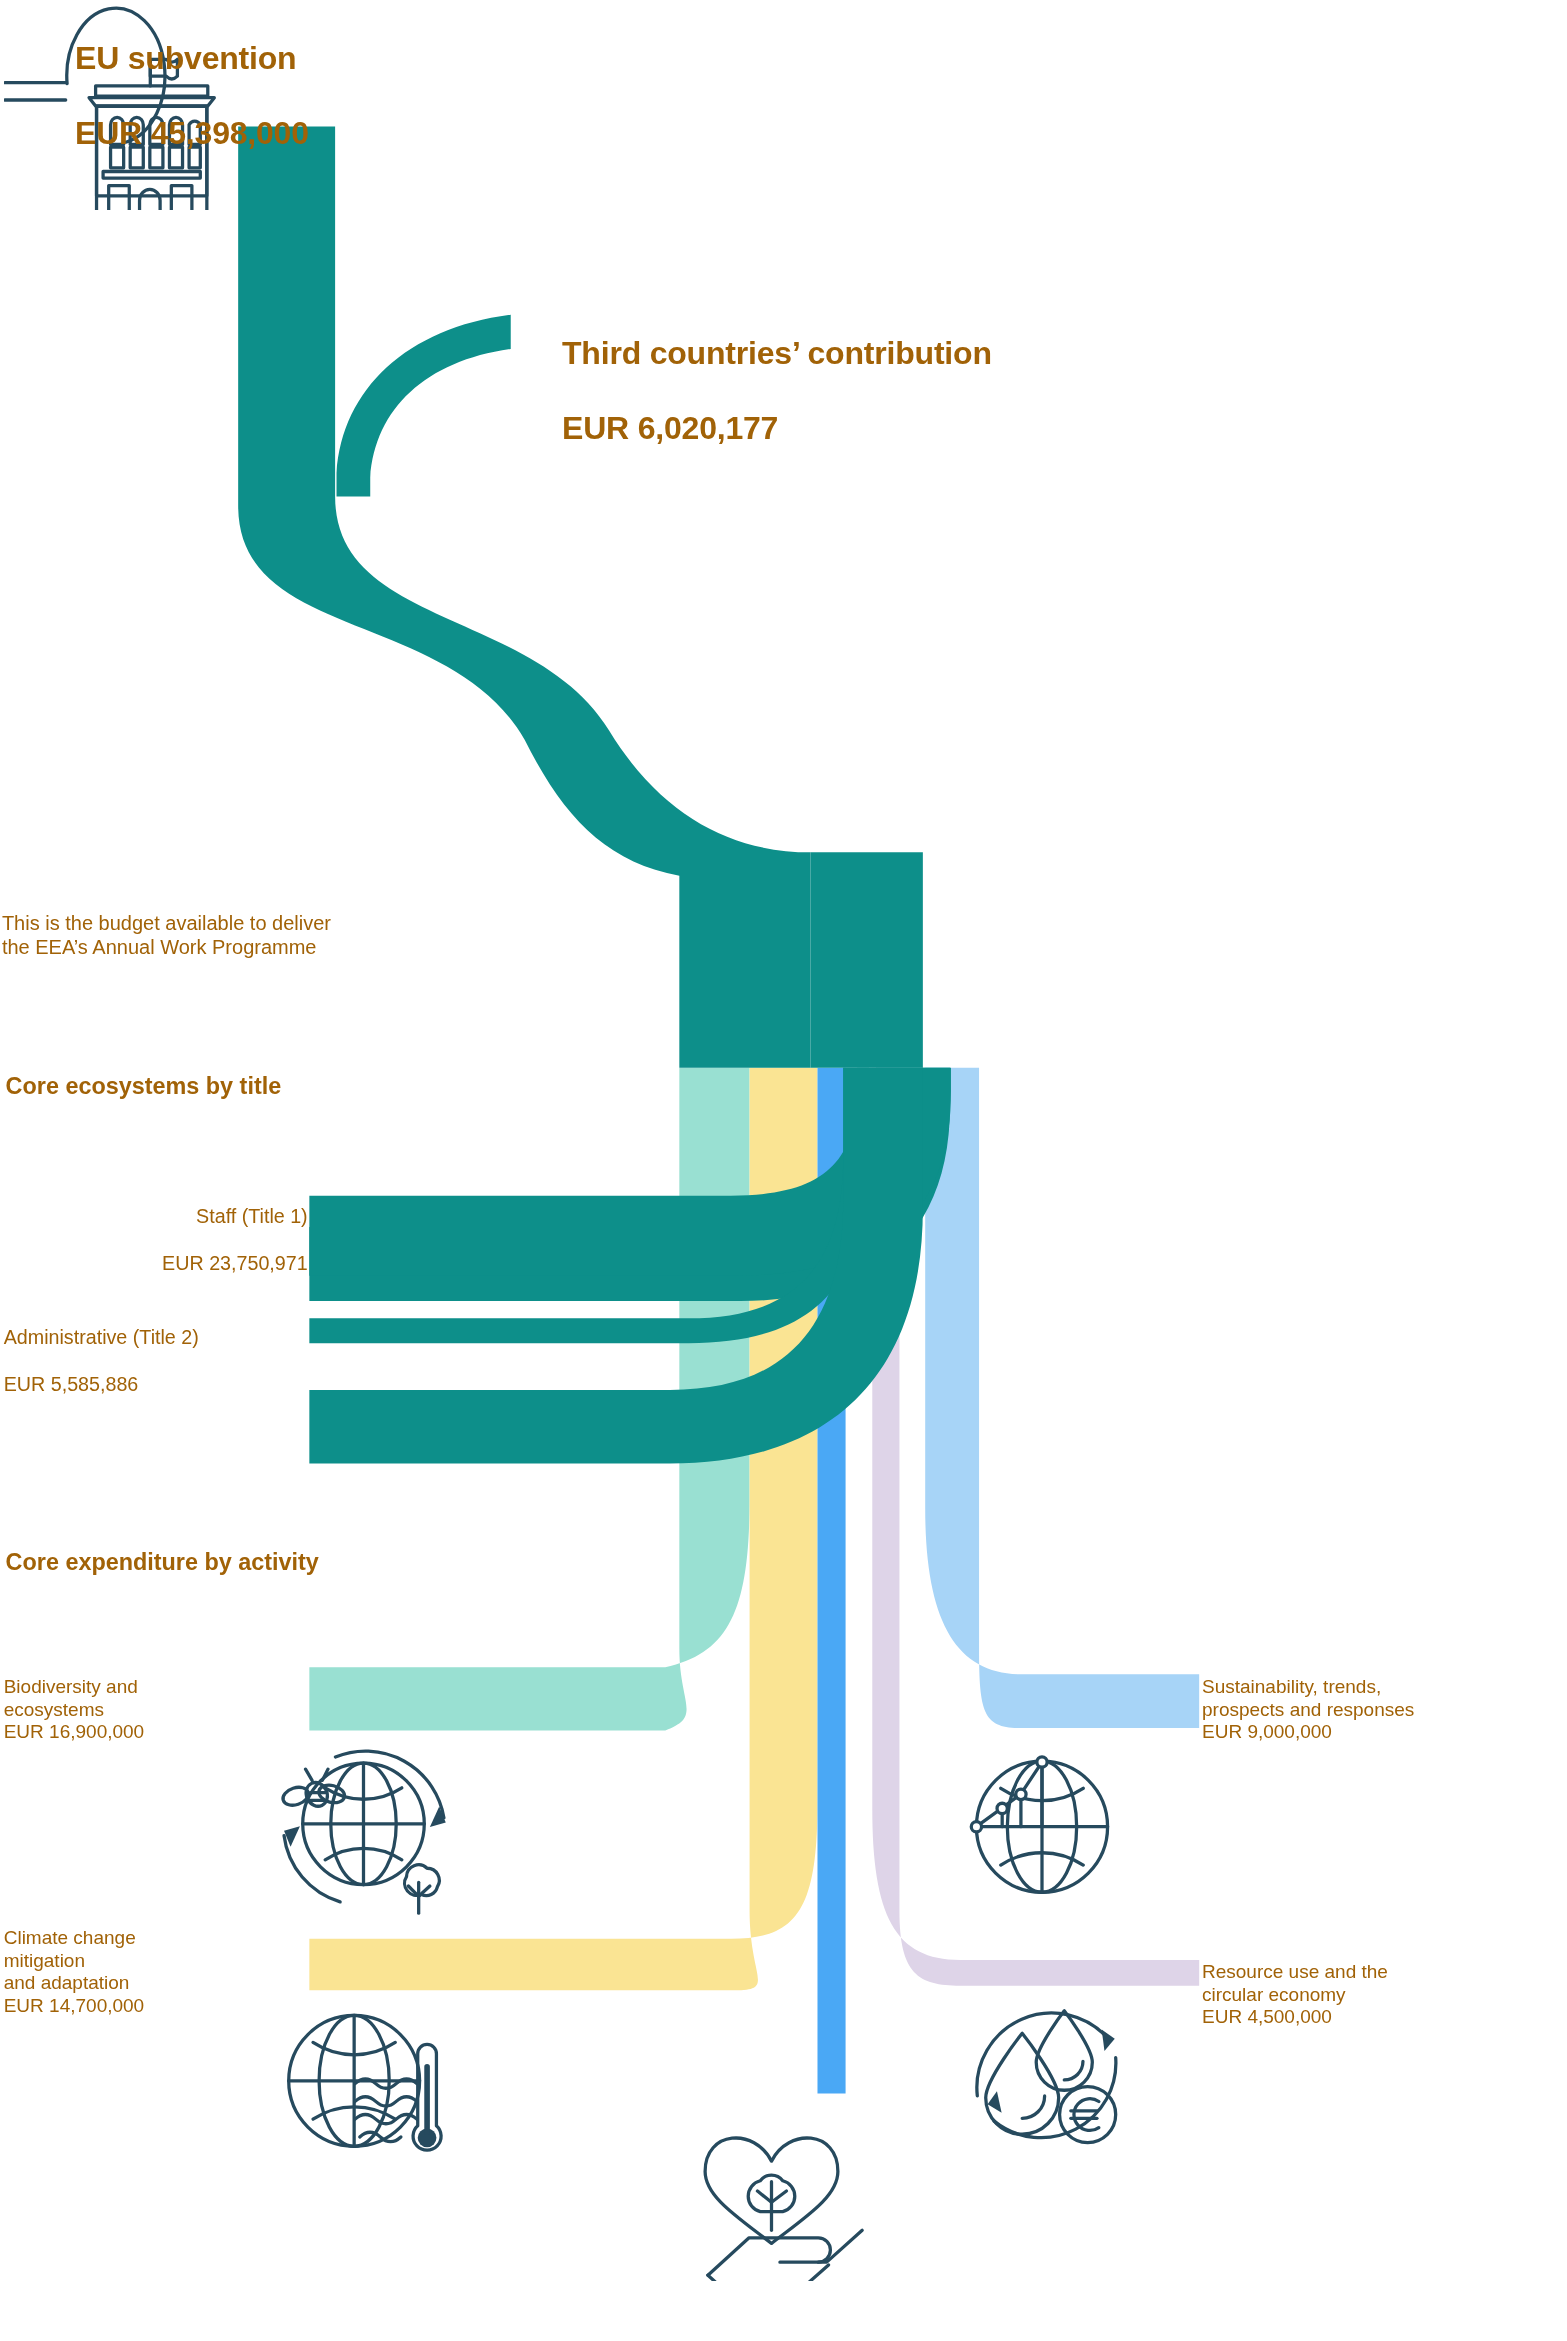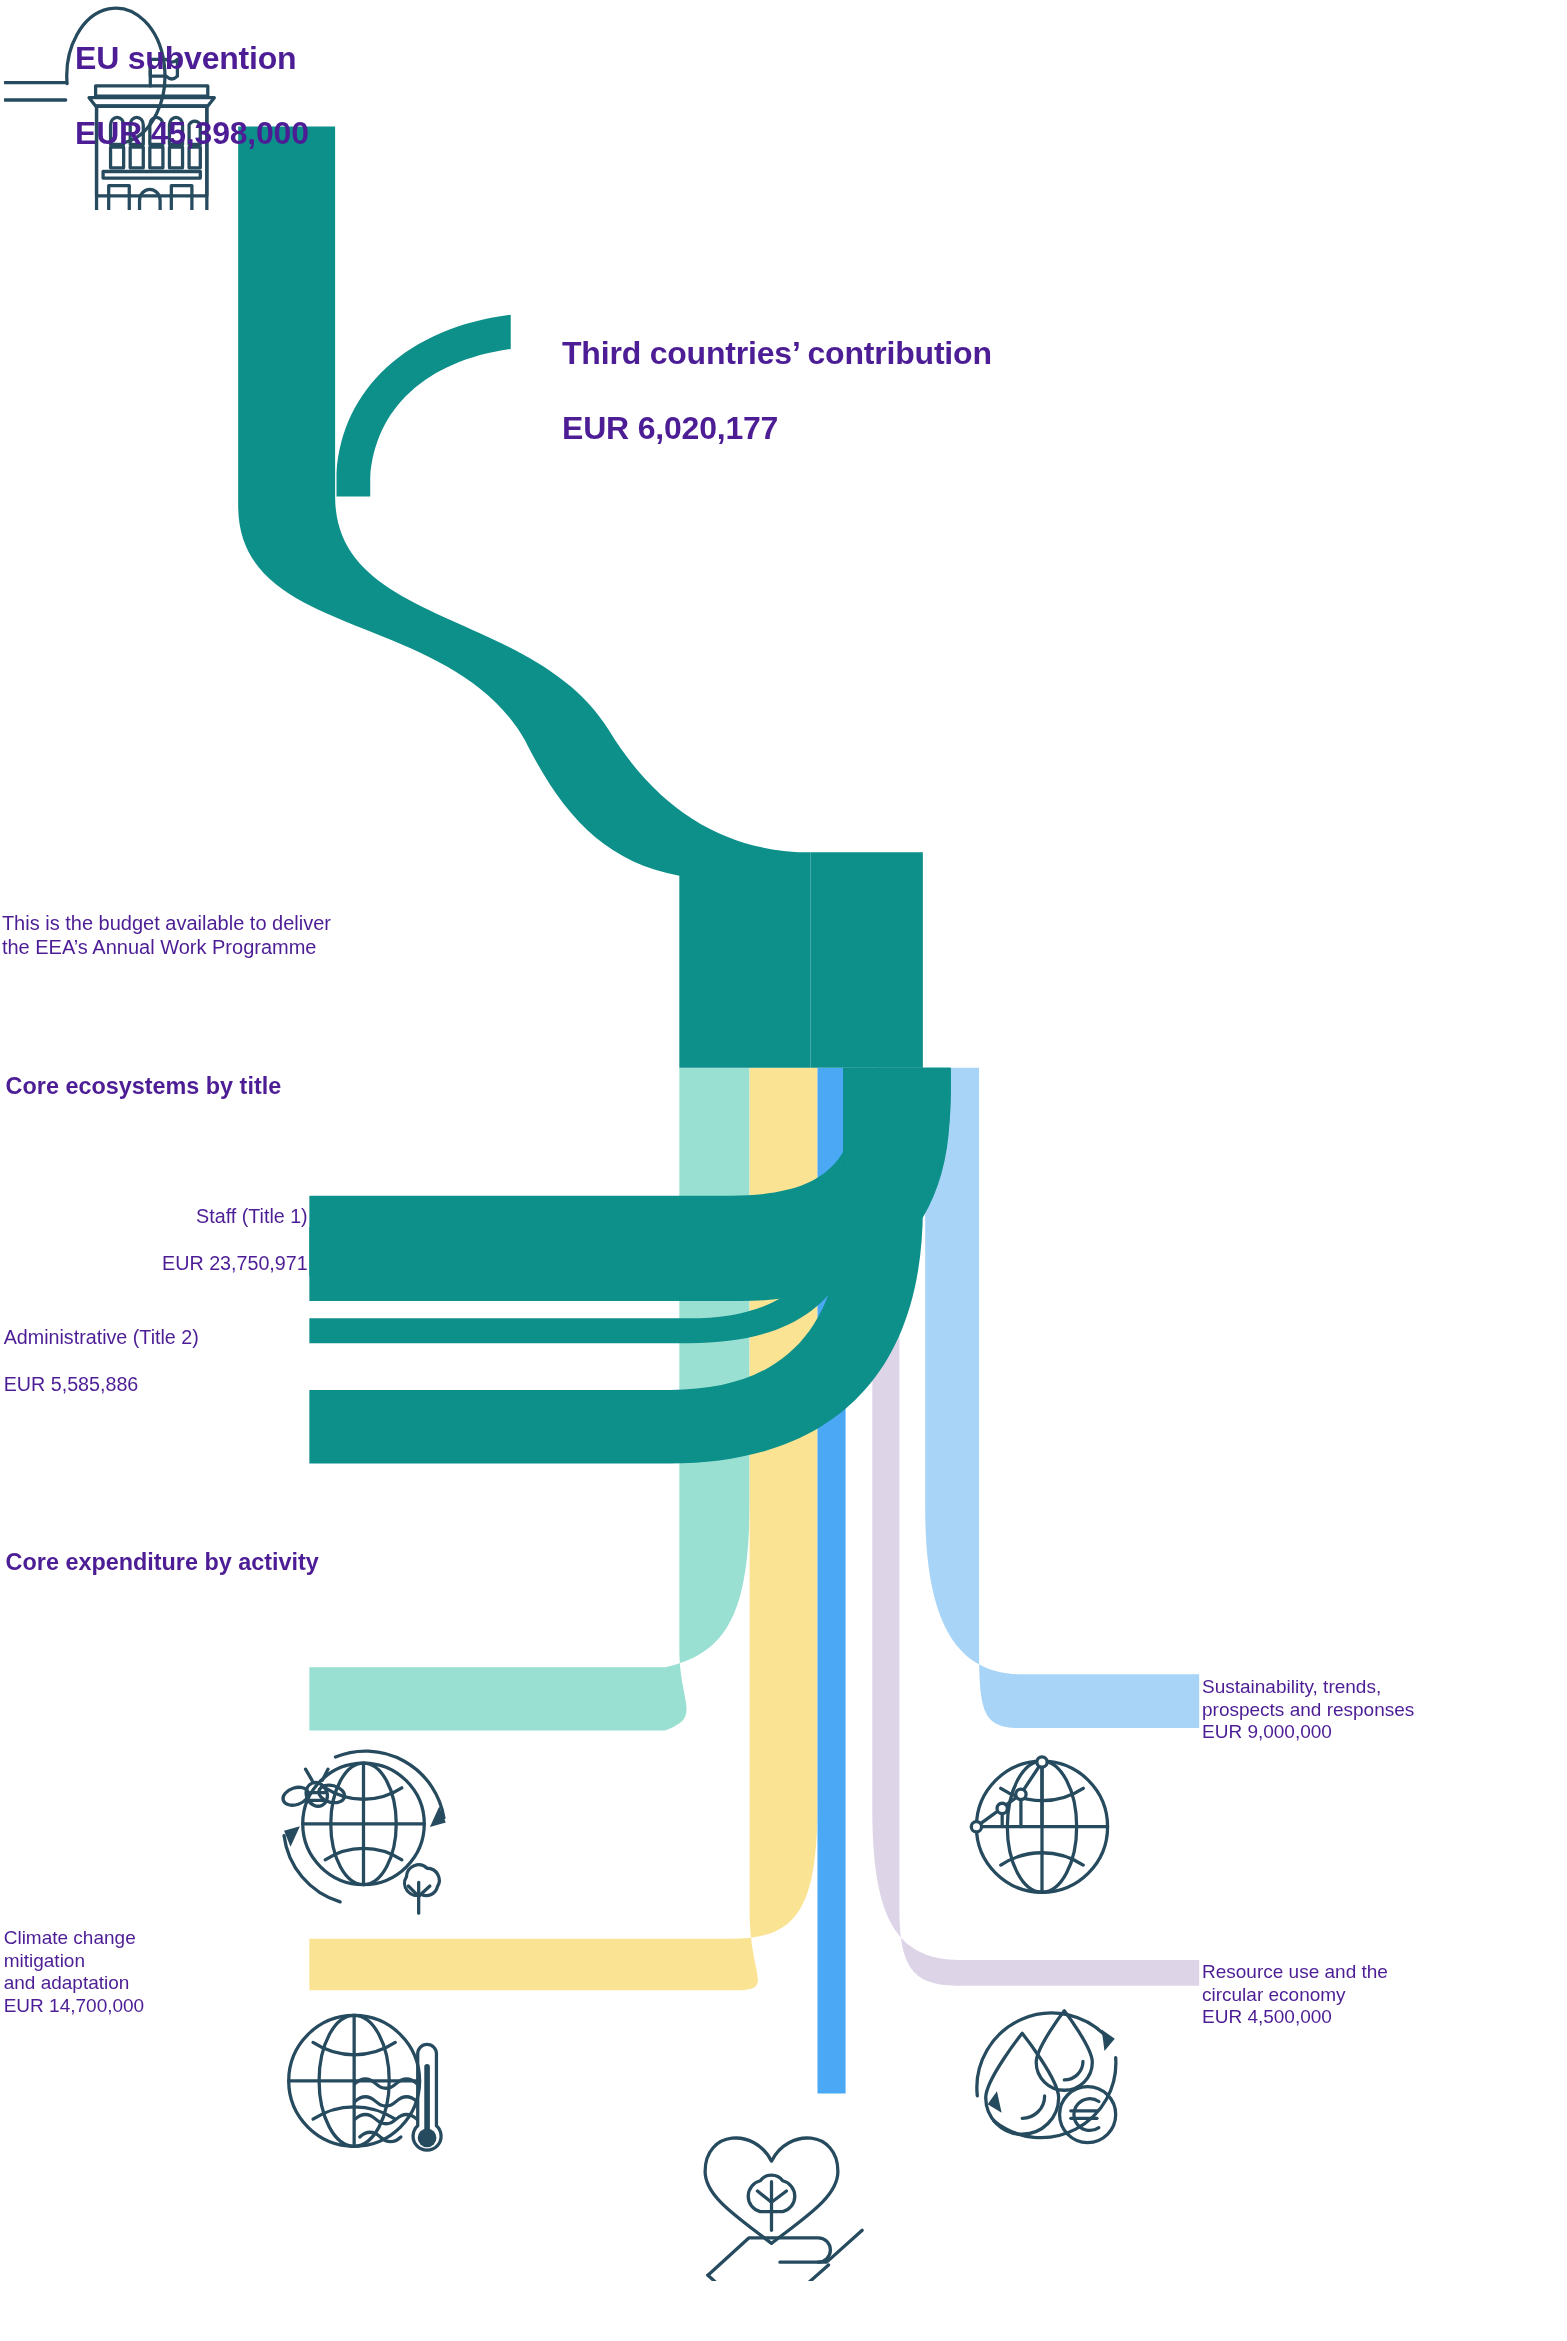--- a/index.html
+++ b/index.html
@@ -17,21 +17,21 @@
   }
   #sankey{
     position:absolute;
     left:0; top:0;
     width:1568px; height:2432px;
   }
   .lbl{
     position:absolute;
     line-height:1.18;
     white-space:pre-line;
-    color:#4c1d95;
+    color:#a16207;
   }
   .t-big{ font-size:32px; font-weight:700; letter-spacing:-0.2px; }
   .t-sec{ font-size:23.4px; font-weight:700; }
   .t-body{ font-size:19.7px; font-weight:400; }
   .t-note{ font-size:20px; font-weight:400; }
   .t-small{ font-size:19px; font-weight:400; }
   .right{ text-align:left; }
   .center{ text-align:center; }
   .ico{ position:absolute; }
 </style>
@@ -302,20 +302,25 @@
   </div>
 
   <div class="lbl t-body" style="left:3.7px; top:1303px; width:328px;">
     <span>Administrative (Title 2)</span><br>
     <span>EUR 5,585,886</span>
   </div>
 
 
   <div class="lbl t-sec" style="left:5.6px; top:1549px; width:515px;">Core expenditure by activity</div>
 
+  <div class="lbl t-small" style="left:3.7px; top:1654px; width:262px;">
+    <span>Biodiversity and
+ecosystems</span>
+    <span>EUR 16,900,000</span>
+  </div>
 
   <div class="lbl t-small" style="left:3.7px; top:1905px; width:262px;">
     <span>Climate change
 mitigation
 and adaptation</span>
     <span>EUR 14,700,000</span>
   </div>
 
   <div class="lbl t-small right" style="left:1202px; top:1654px; width:370px;">
     <span>Sustainability, trends,

